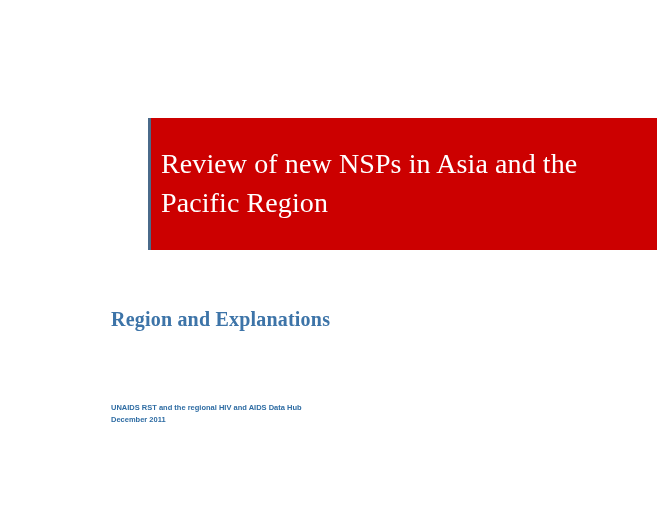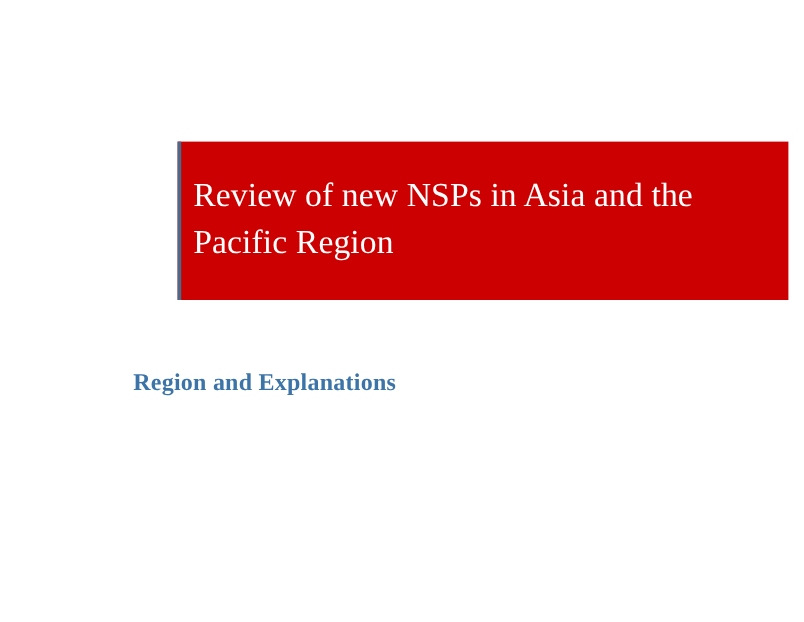--- a/index.html
+++ b/index.html
@@ -73,14 +73,18 @@
 <body>
 
 <div class="slide">
 
   <div class="title-band">
     <div class="title-text">Review of new NSPs in Asia and the Pacific Region</div>
   </div>
 
   <div class="subtitle-text">Region and Explanations</div>
 
+  <div class="credits">
+    <div>UNAIDS RST and the regional HIV and AIDS Data Hub</div>
+    <div>December 2011</div>
+  </div>
 
 </div>
 
 </body></html>

